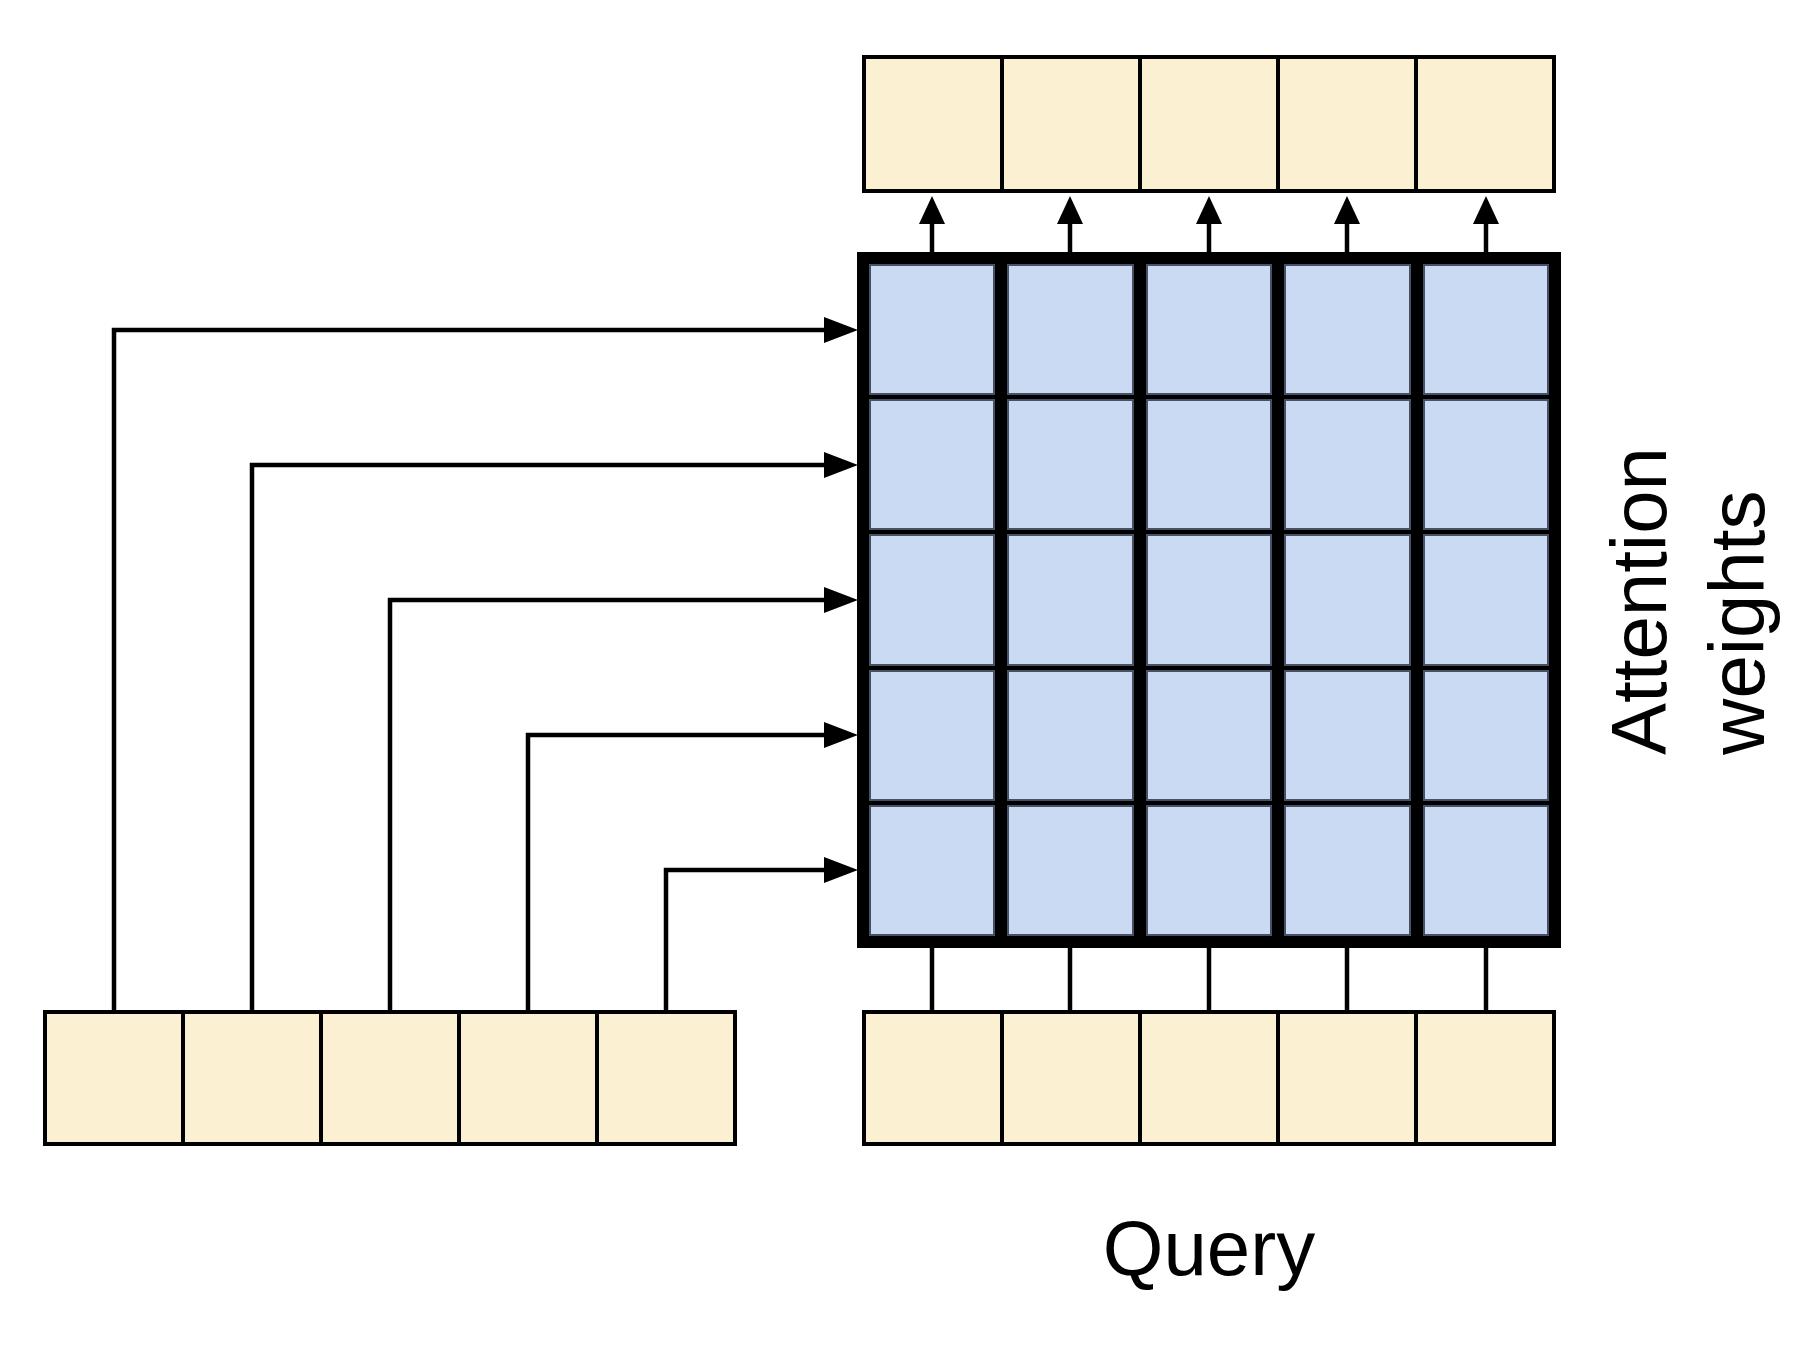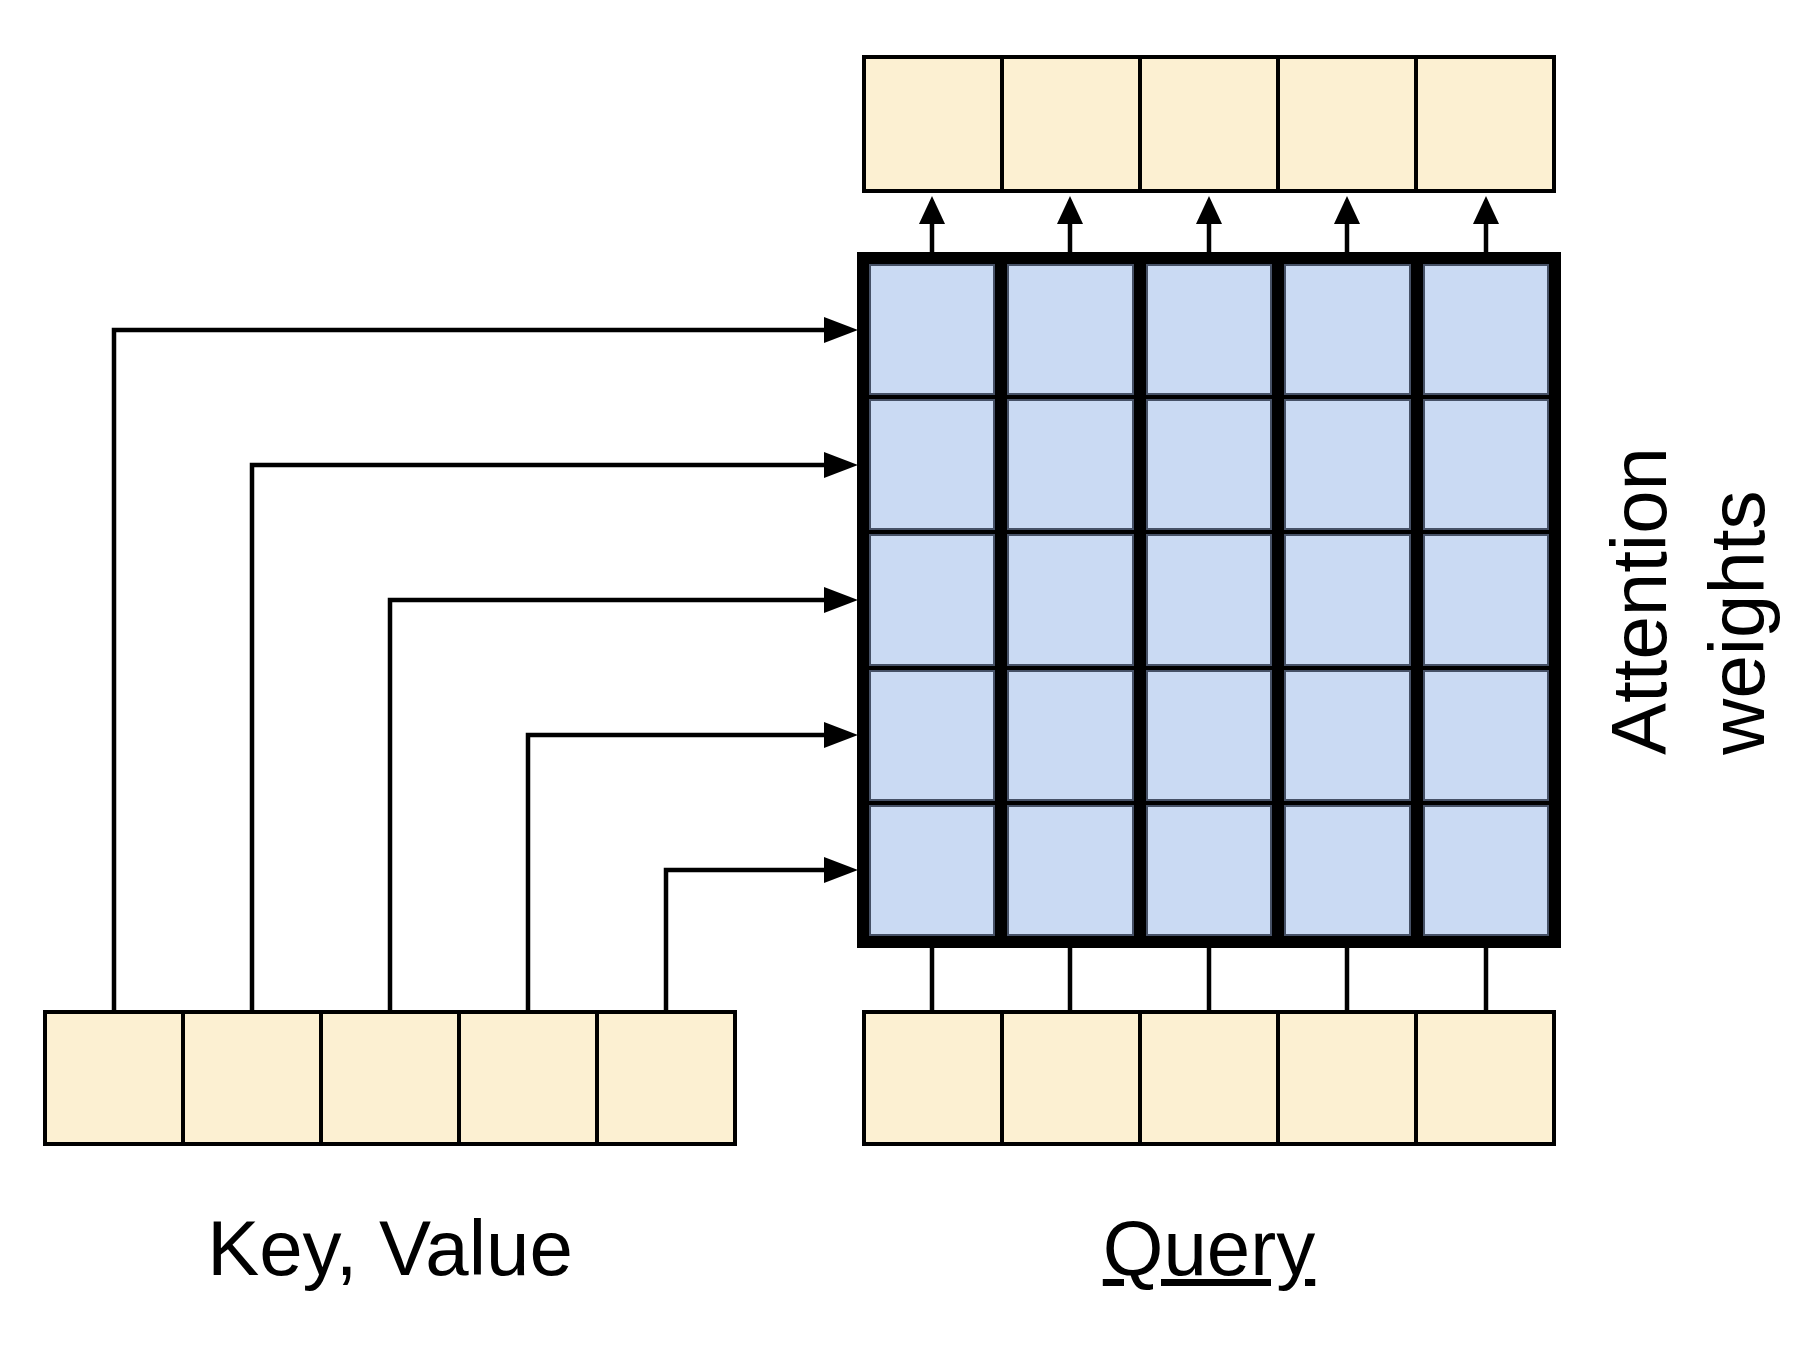--- a/index.html
+++ b/index.html
@@ -67,21 +67,21 @@
 
   
   .axis-label{
     position:absolute;
     font-size:78px;
     line-height:1.15;
     white-space:nowrap;
     color:var(--text);
   }
   #key-value-label{left:43px;top:1204px;width:694px;text-align:center;}
-  #query-label{left:862px;top:1204px;width:694px;text-align:center;text-decoration:underline;}
+  #query-label{left:862px;top:1204px;width:694px;text-align:center;}
   #attention-label{
     left:1688px;top:601px;
     width:auto;
     transform:translate(-50%,-50%) rotate(-90deg);
     text-align:left;
     line-height:1.25;
     white-space:nowrap;
   }
 </style>
 </head>
@@ -194,20 +194,19 @@
     <g>
       <path class="arrow-line" d="M528,1012 V735 H824"></path>
       <polygon class="arrow-head" points="824,722 824,748 858,735"></polygon>
     </g>
     <g>
       <path class="arrow-line" d="M666,1012 V870 H824"></path>
       <polygon class="arrow-head" points="824,857 824,883 858,870"></polygon>
     </g>
   </svg>
 
-  <div class="axis-label" id="key-value-label">Key, Value</div>
   <div class="axis-label" id="query-label">Query</div>
   <div class="axis-label" id="attention-label">
     <div>Attention</div>
     <div>weights</div>
   </div>
 
 </div>
 
 </body></html>

